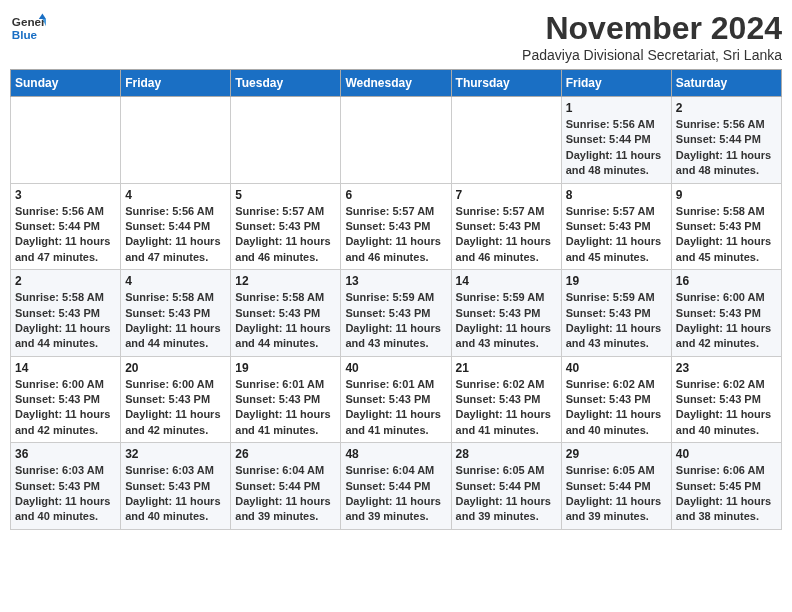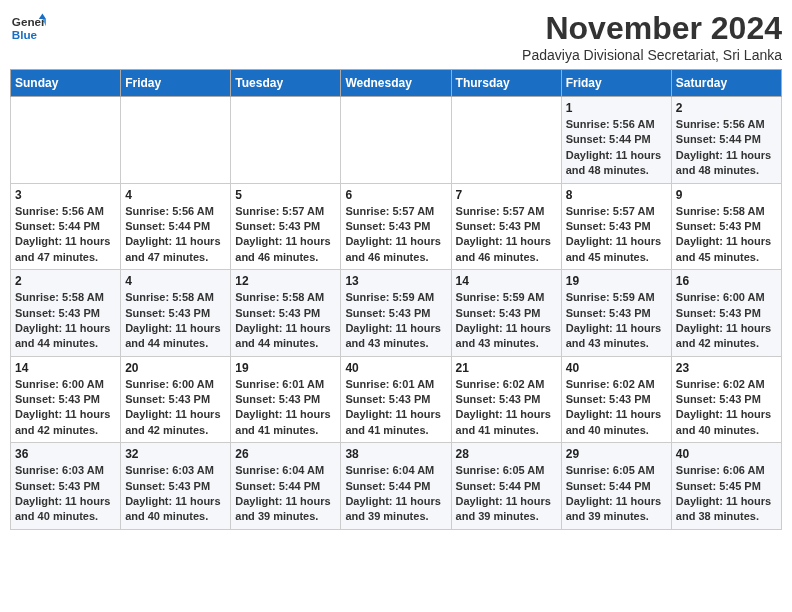--- a/index.html
+++ b/index.html
@@ -300,21 +300,21 @@
 and 40 minutes.</div>
         </td>
         <td>
           <span class="day-number">26</span>
           <div class="day-info" style="white-space: pre-line;">Sunrise: 6:04 AM
 Sunset: 5:44 PM
 Daylight: 11 hours
 and 39 minutes.</div>
         </td>
         <td>
-          <span class="day-number">38</span>
+          <span class="day-number">48</span>
           <div class="day-info" style="white-space: pre-line;">Sunrise: 6:04 AM
 Sunset: 5:44 PM
 Daylight: 11 hours
 and 39 minutes.</div>
         </td>
         <td>
           <span class="day-number">28</span>
           <div class="day-info" style="white-space: pre-line;">Sunrise: 6:05 AM
 Sunset: 5:44 PM
 Daylight: 11 hours

